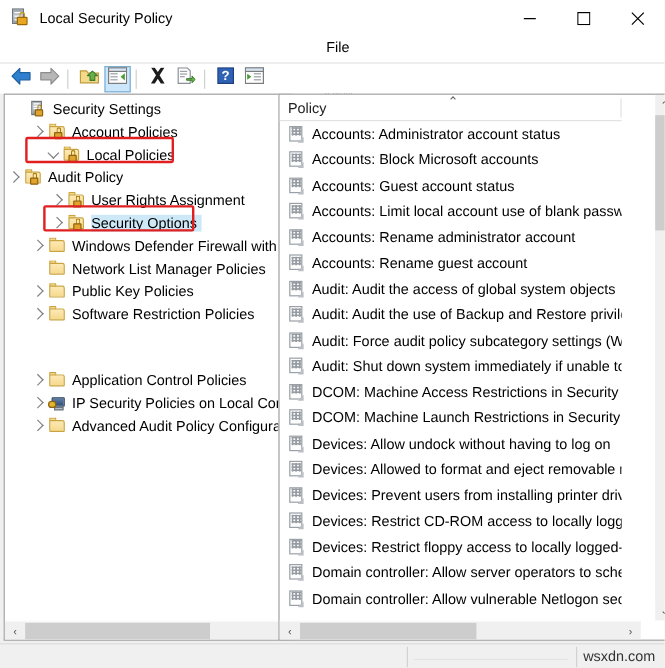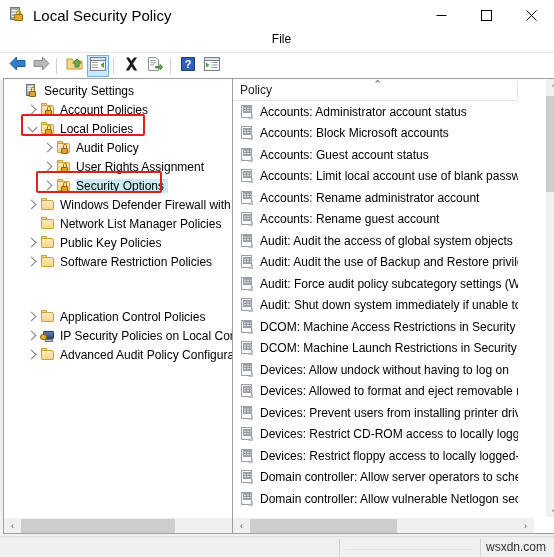--- a/index.html
+++ b/index.html
@@ -61,21 +61,21 @@
     position: absolute;
     left: 7px; top: 3px;
     width: 5px; height: 5px;
     border: 1.4px solid #c8960f;
     border-bottom: none;
     border-radius: 3px 3px 0 0;
     box-sizing: border-box;
   }
   .title-text {
     margin-left: 8px;
-    font-size: 15px;
+    font-size: 12px;
     color: #000000;
     white-space: nowrap;
   }
   .win-controls {
     position: absolute;
     right: 0; top: 0;
     height: 30px;
     display: flex;
   }
   .win-btn {
@@ -622,34 +622,34 @@
             </div>
           <div class="folder">
             <div class="f-tab"></div>
               <div class="f-back"></div>
               <div class="lk-sh"></div>
               <div class="lk-body"></div>
           </div>
           <span class="tree-label">Account Policies</span>
         </div>
 
-        <div class="tree-row" style="padding-left:20px;">
+        <div class="tree-row" style="padding-left:32px;">
           <div class="tw">
               <div class="chev open"></div>
             </div>
           <div class="folder">
             <div class="f-tab"></div>
               <div class="f-back"></div>
               <div class="lk-sh"></div>
               <div class="lk-body"></div>
           </div>
           <span class="tree-label">Local Policies</span>
         </div>
 
-        <div class="tree-row" style="padding-left:36px;">
+        <div class="tree-row" style="">
           <div class="tw">
               <div class="chev"></div>
             </div>
           <div class="folder">
             <div class="f-tab"></div>
               <div class="f-back"></div>
               <div class="lk-sh"></div>
               <div class="lk-body"></div>
           </div>
           <span class="tree-label">Audit Policy</span>

